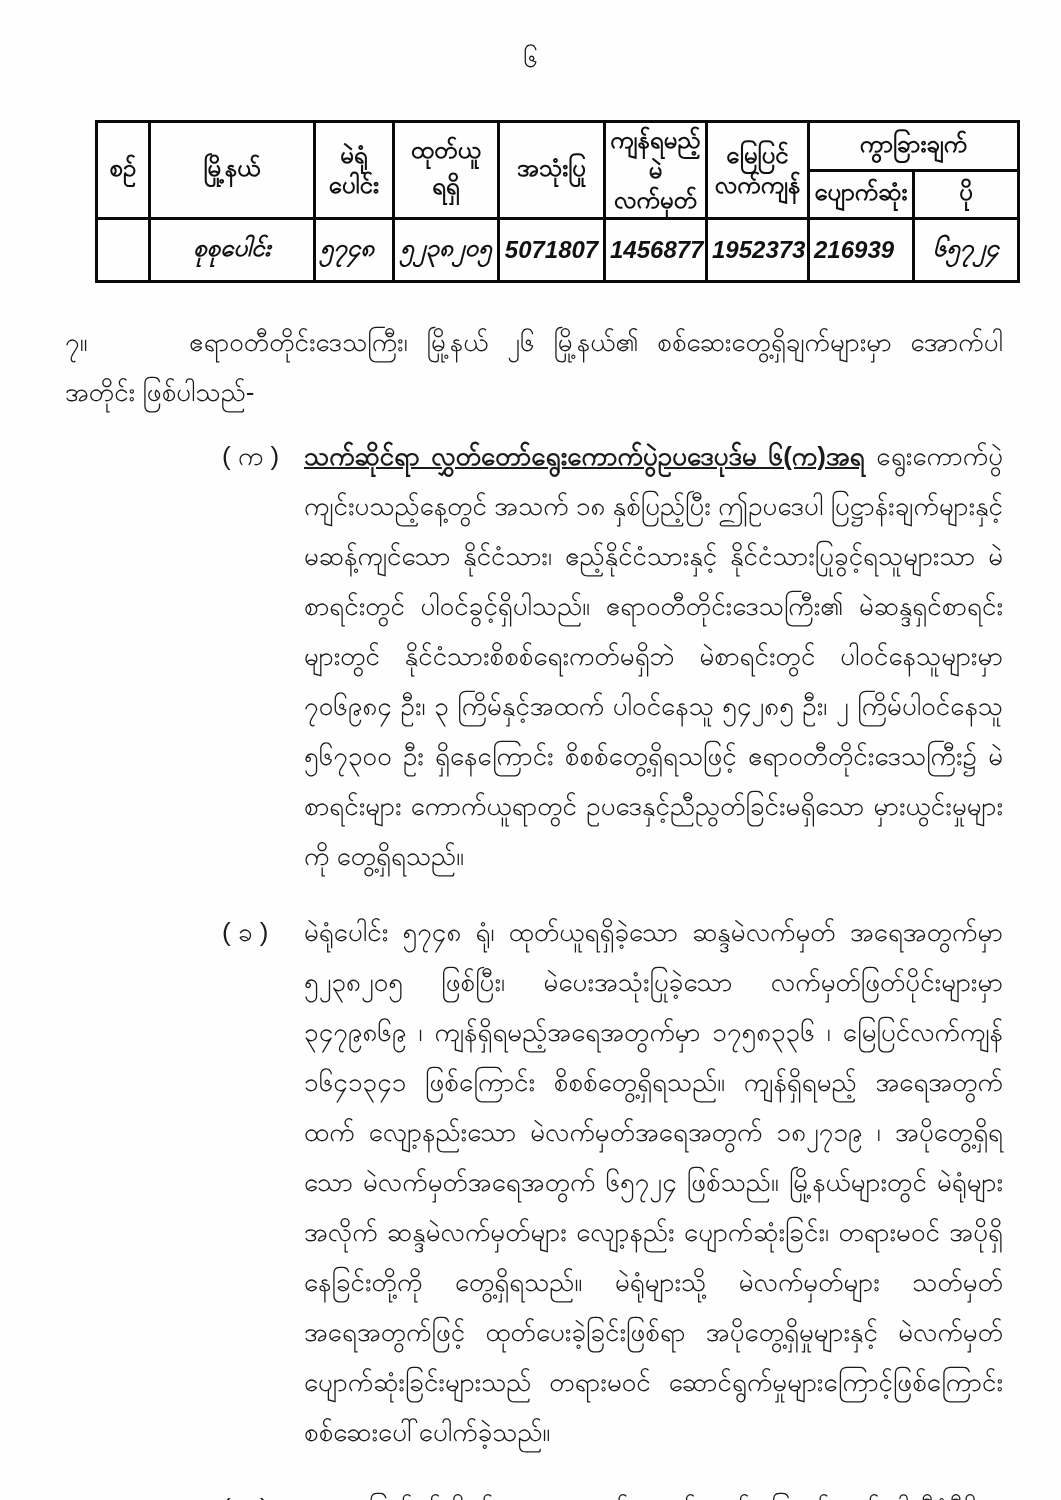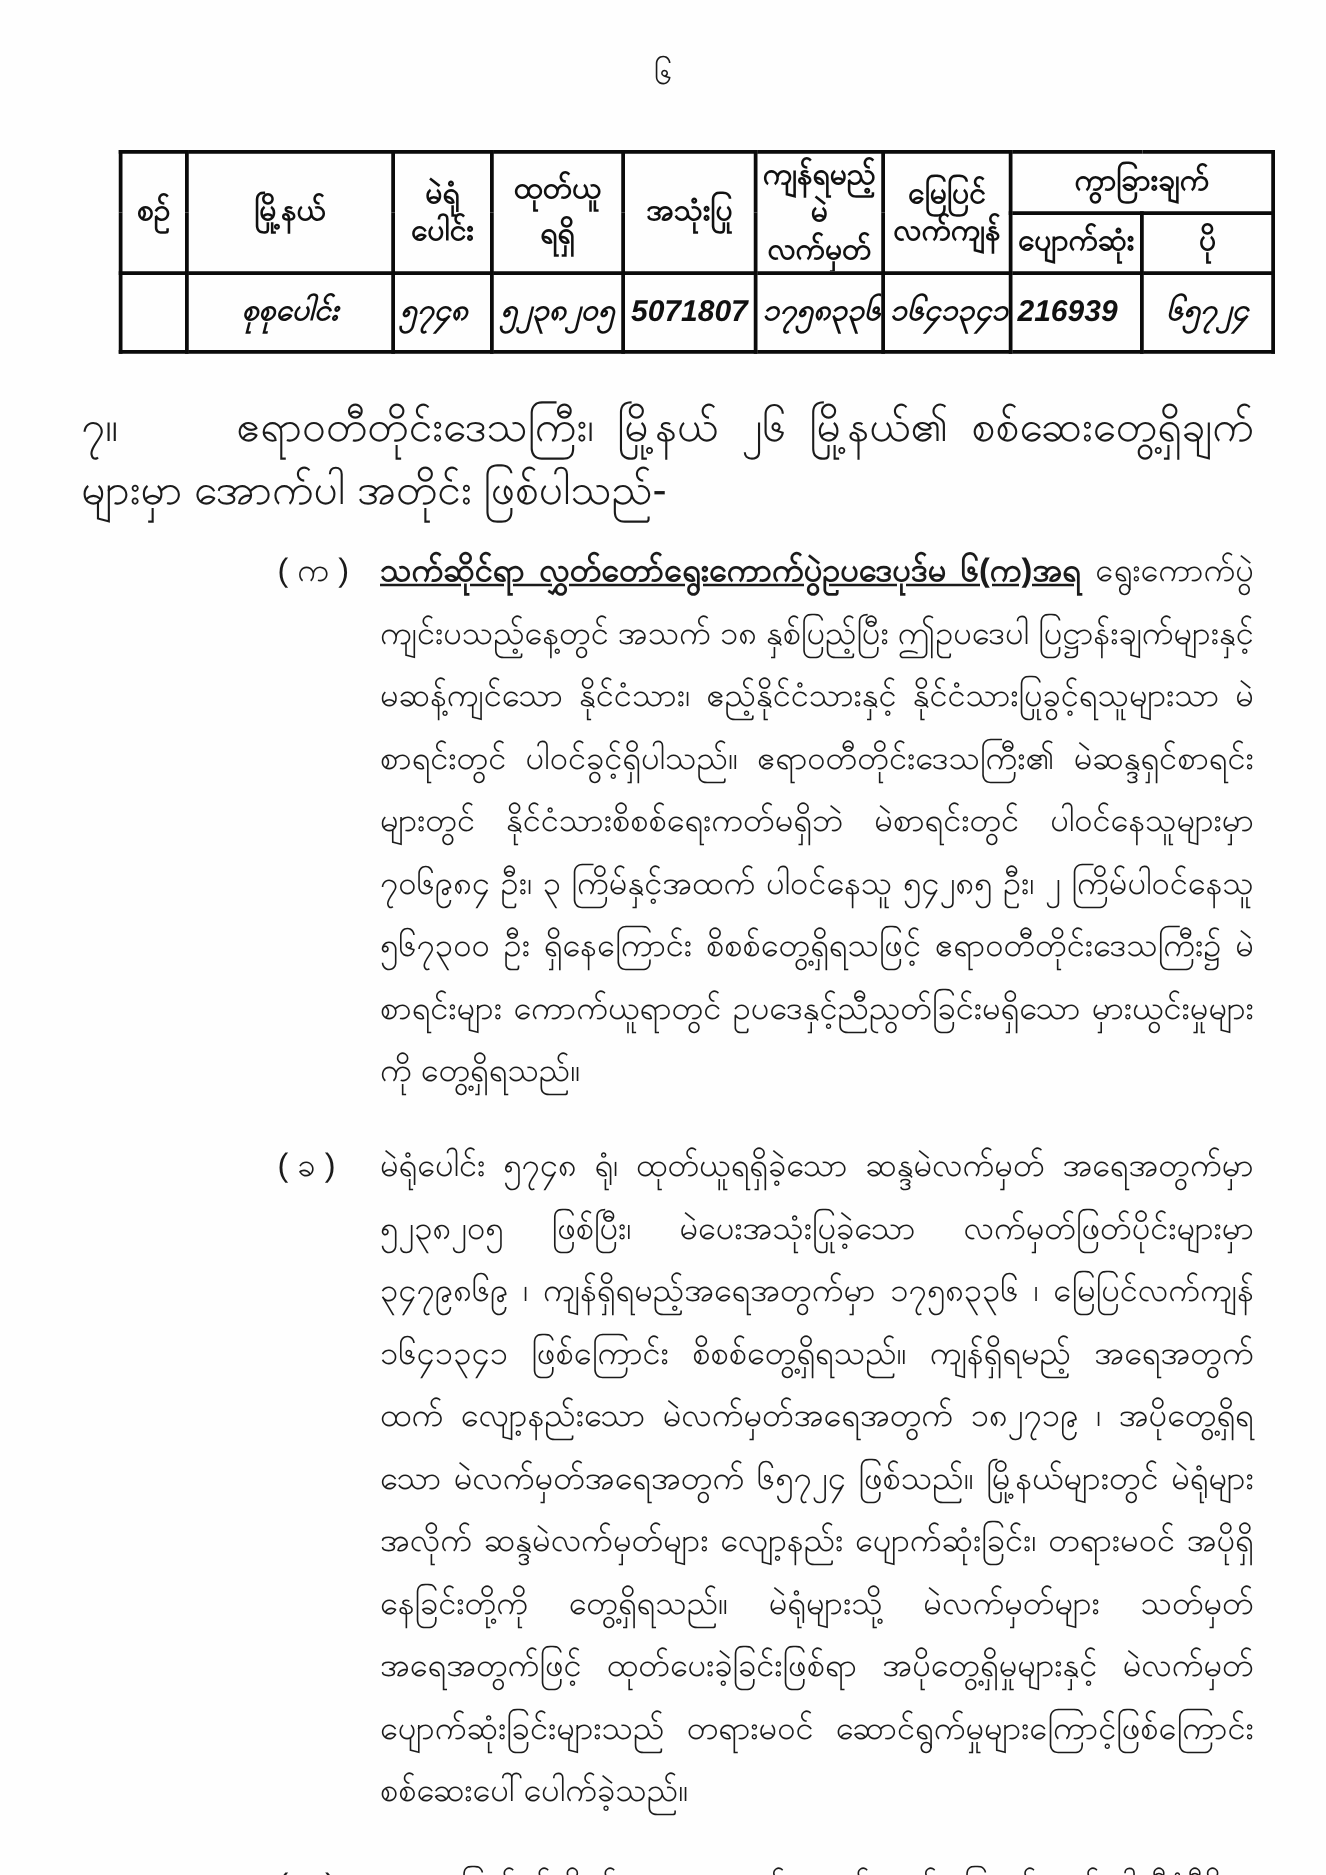--- a/index.html
+++ b/index.html
@@ -42,21 +42,21 @@
   }
   table.summary-table th { font-weight: bold; }
   .hrow th { height: 38px; }
   .th-pre { white-space: pre-line; line-height: 30px; }
   .total-row td { height: 56px; font-style: italic; }
   .total-row .num { text-align: left; padding-right: 24px; }
   .total-row .num-c { text-align: center; }
   
   .para7 {
     margin: 34px 58px 0 65px;
-    font-size: 34px;
+    font-size: 26px;
     line-height: 50px;
     text-align: justify;
   }
   .para7 .pnum {
     display: inline-block;
     width: 124px;
     text-indent: 0;
   }
   .para7-wrap { text-indent: 33px; }
   .item {
@@ -111,22 +111,22 @@
     <tr class="hrow">
       <th>ပျောက်ဆုံး</th>
       <th>ပို</th>
     </tr>
     <tr class="total-row">
       <td></td>
       <td>စုစုပေါင်း</td>
       <td class="num">၅၇၄၈</td>
       <td class="num-c">၅၂၃၈၂၀၅</td>
       <td class="num-c">5071807</td>
-      <td class="num-c">၁၇၅၈၃၃၆</td>
-      <td class="num-c">၁၆၄၁၃၄၁</td>
+      <td class="num-c">1456877</td>
+      <td class="num-c">1952373</td>
       <td class="num">216939</td>
       <td class="num-c">၆၅၇၂၄</td>
     </tr>
   </tbody>
     </table>
 
   <p class="para7"><span class="para7-wrap"><span class="pnum">၇။</span><span>ဧရာဝတီတိုင်းဒေသကြီး၊ မြို့နယ် ၂၆ မြို့နယ်၏ စစ်ဆေးတွေ့ရှိချက်များမှာ အောက်ပါ အတိုင်း ဖြစ်ပါသည်-</span></span></p>
 
   <div class="item">
     <div class="ilabel">( က )</div>

